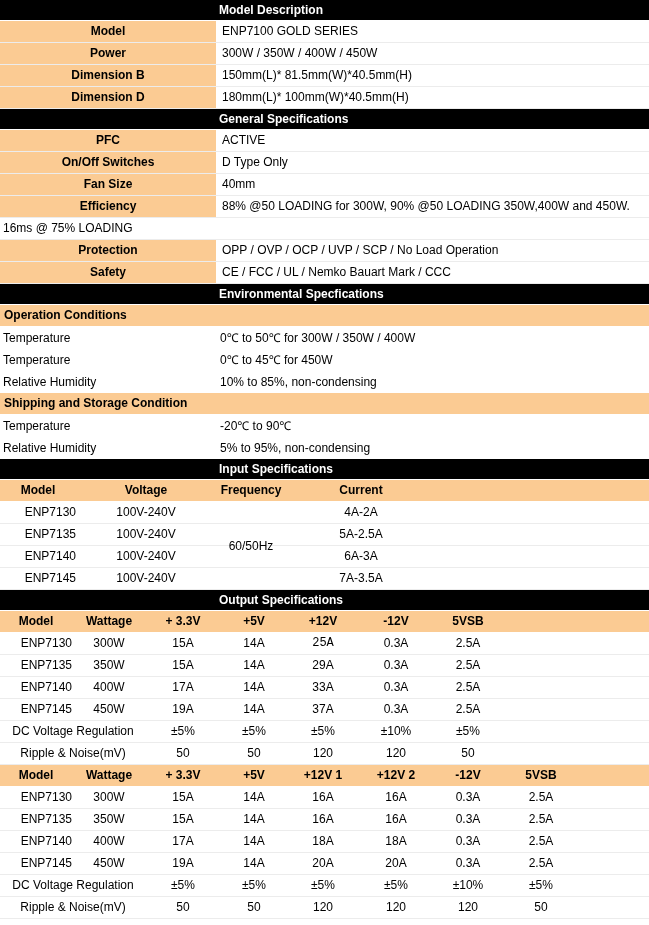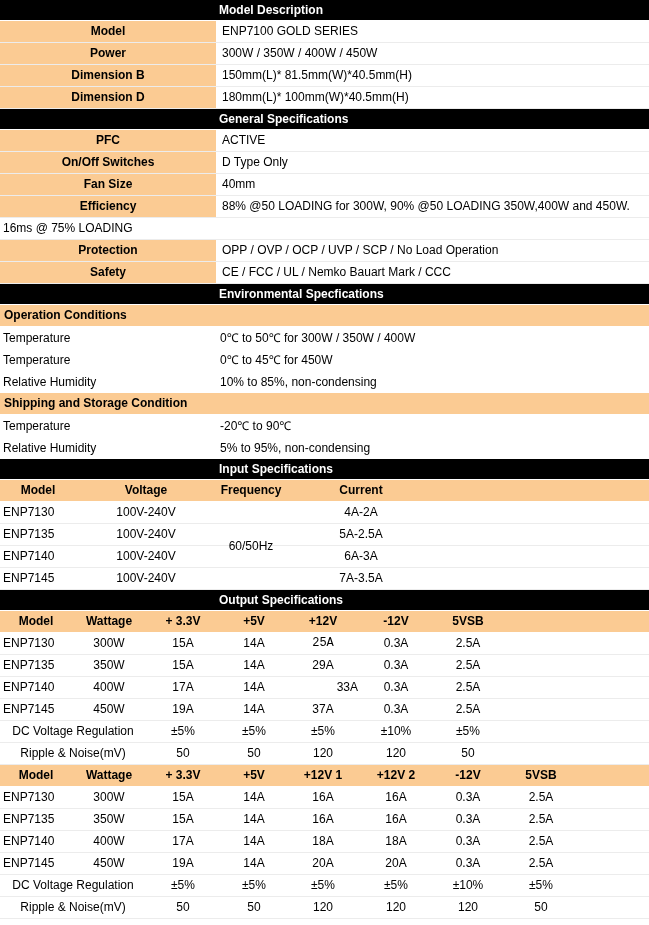--- a/index.html
+++ b/index.html
@@ -68,21 +68,21 @@
     white-space:nowrap;
   }
   .trow {
     display:flex;
     height:21px;
     line-height:21px;
     border-bottom:1px solid #ececec;
     white-space:nowrap;
   }
   .cell { flex:none; text-align:center; box-sizing:border-box; overflow:visible; }
-  .cell.left { text-align:left; padding-left:3px; }
+  .cell.left { text-align:right; padding-left:3px; }
   .fill { flex:1; }
   .tbody { position:relative; }
   .freq-overlay {
     position:absolute;
     top:0; height:100%;
     display:flex;
     align-items:center;
     justify-content:center;
   }
 </style>
@@ -240,21 +240,21 @@
         <div class="cell" style="width: 70px;">29A</div>
         <div class="cell" style="width: 76px;">0.3A</div>
         <div class="cell" style="width: 68px;">2.5A</div>
         <div class="fill"></div>
       </div>
       <div class="trow">
         <div class="cell left" style="width: 72px;">ENP7140</div>
         <div class="cell" style="width: 74px;">400W</div>
         <div class="cell" style="width: 74px;">17A</div>
         <div class="cell" style="width: 68px;">14A</div>
-        <div class="cell" style="width: 70px; text-align: right;">33A</div>
+        <div class="cell" style="width: 70px;">33A</div>
         <div class="cell" style="width: 76px;">0.3A</div>
         <div class="cell" style="width: 68px;">2.5A</div>
         <div class="fill"></div>
       </div>
       <div class="trow">
         <div class="cell left" style="width: 72px;">ENP7145</div>
         <div class="cell" style="width: 74px;">450W</div>
         <div class="cell" style="width: 74px;">19A</div>
         <div class="cell" style="width: 68px;">14A</div>
         <div class="cell" style="width: 70px;">37A</div>

